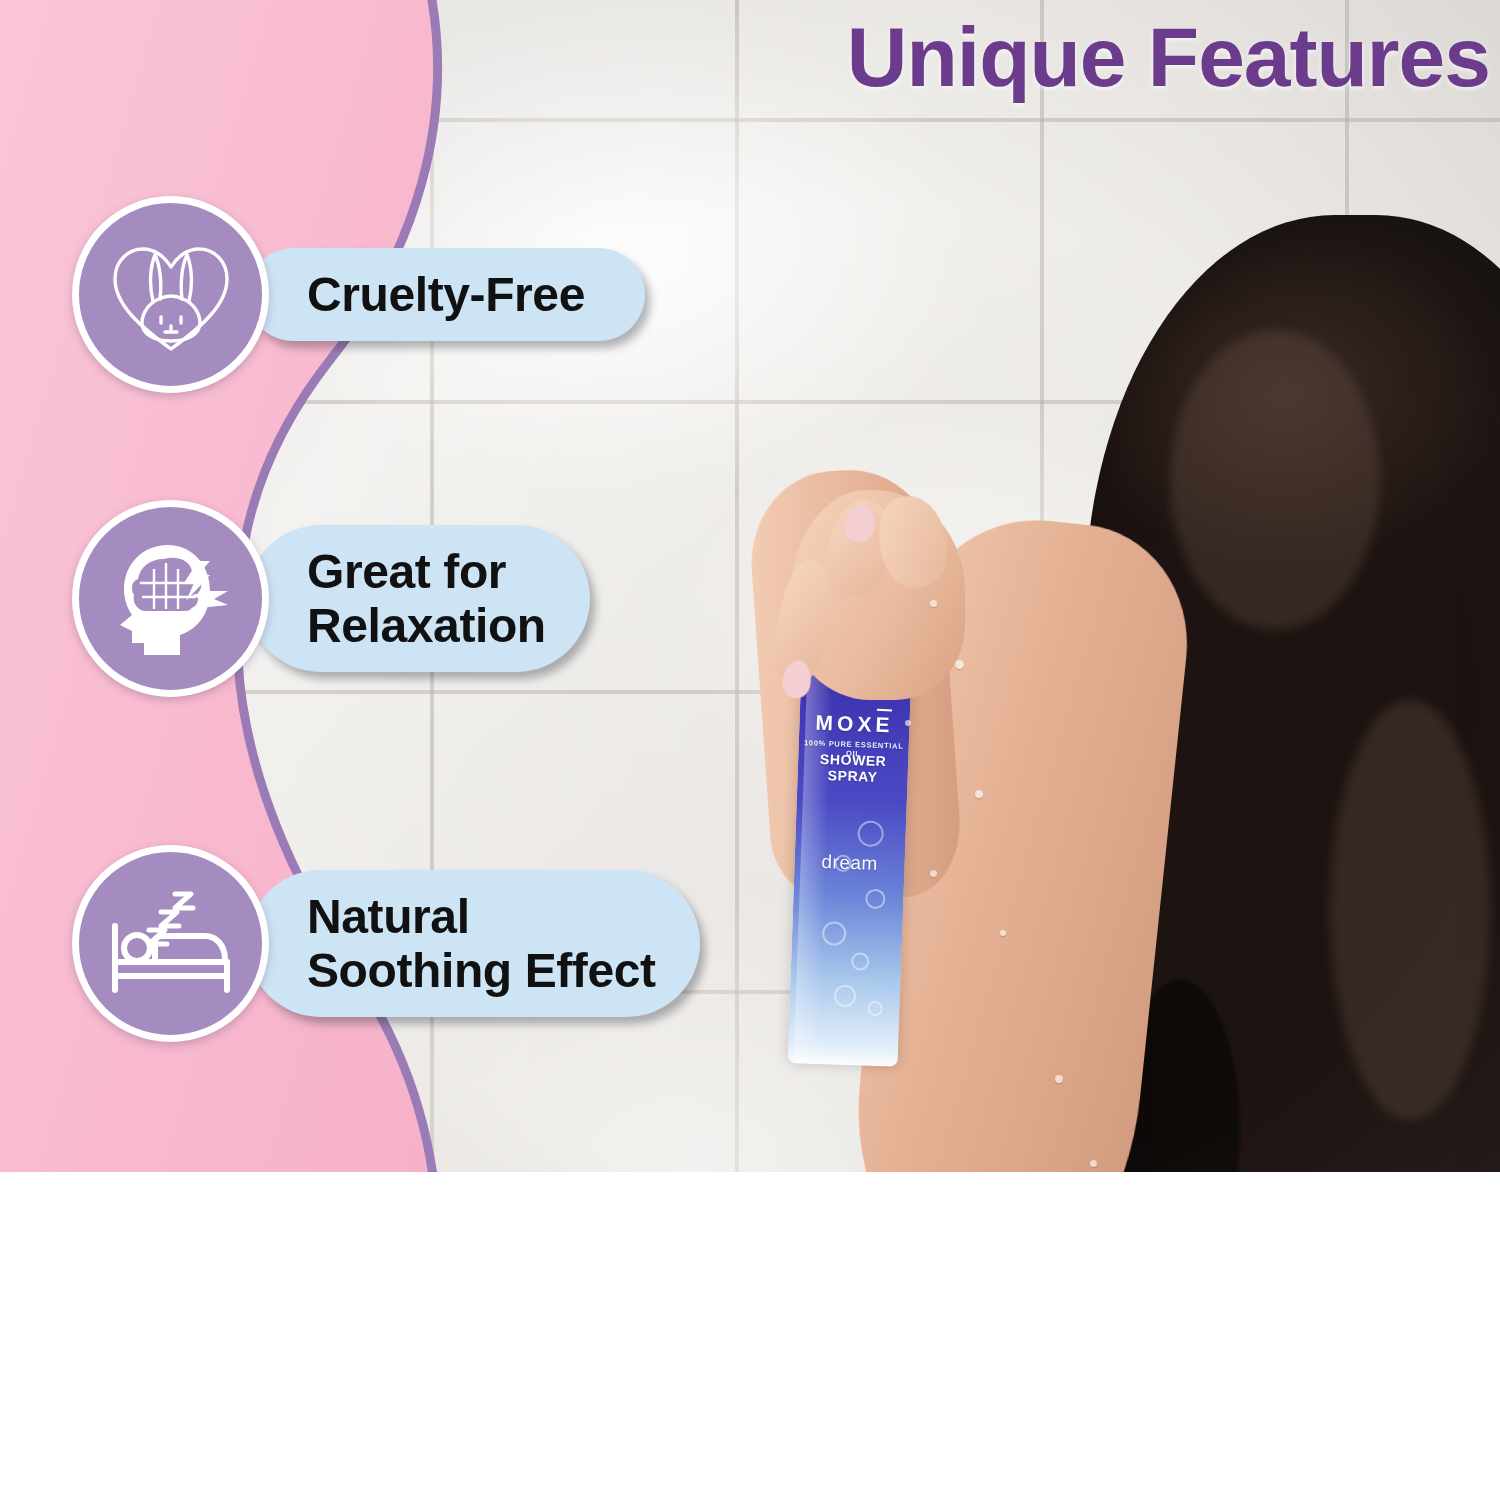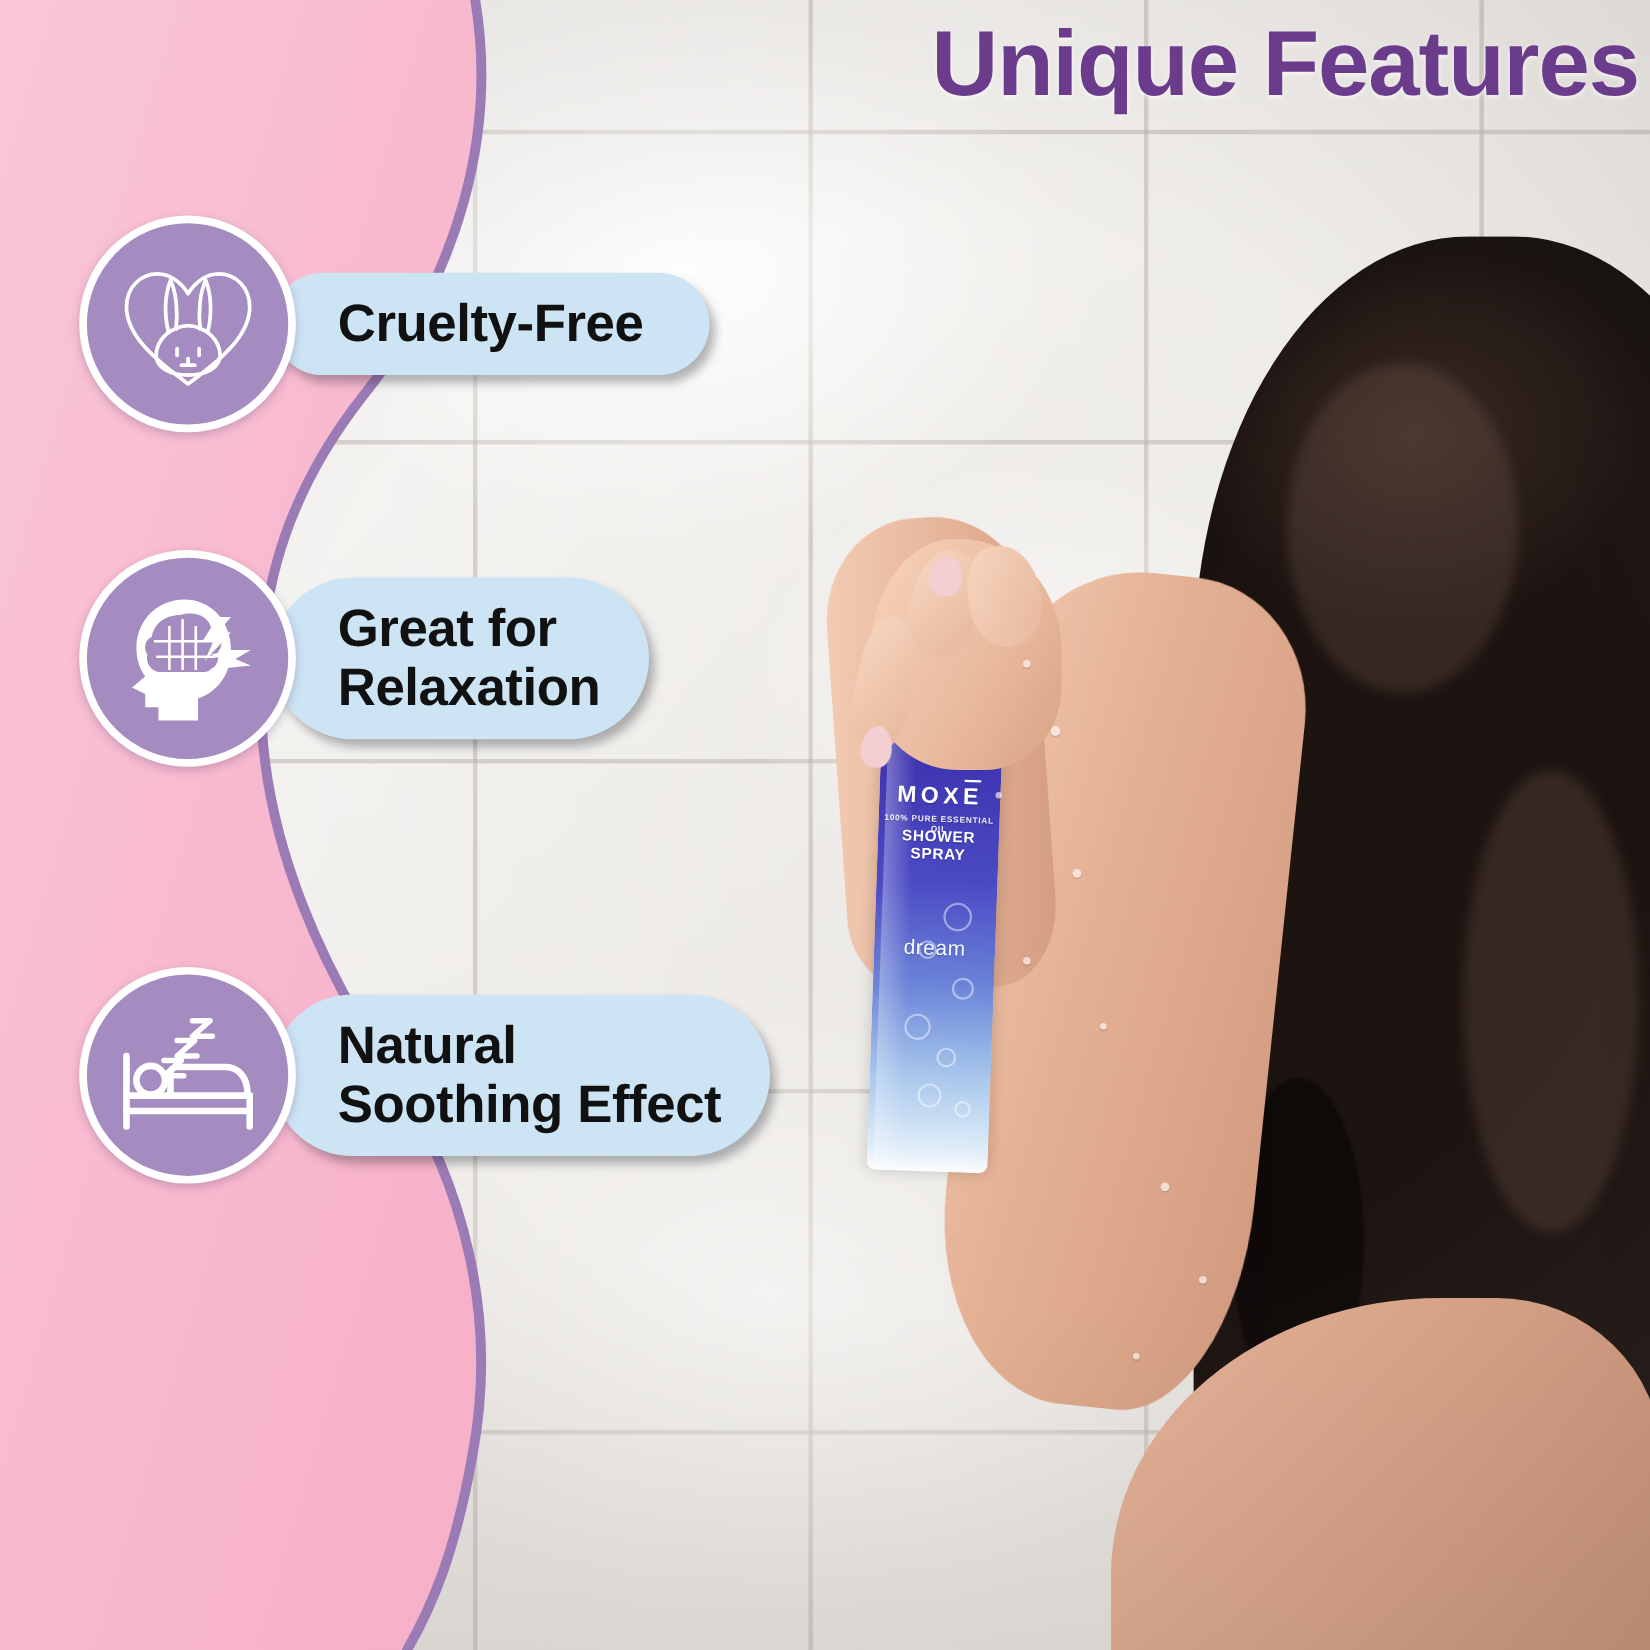--- a/index.html
+++ b/index.html
@@ -1,20 +1,20 @@
 <!DOCTYPE html>
 <html><head>
 <meta charset="utf-8">
 <style>
   html,body{margin:0;padding:0;background:#fff;}
   body{font-family:"Liberation Sans",sans-serif;}
 
   .canvas{
     position:relative;
-    width:1500px;height:1500px;
+    width:1500px;height:1172px;
     overflow:hidden;
     background:#efeeec;
   }
 
   
   .photo{position:absolute;inset:0;overflow:hidden;}
 
   .tile-wall{
     position:absolute;inset:0;
     background:
@@ -207,21 +207,21 @@
     font-size:48px;
     line-height:1.12;
     letter-spacing:-.4px;
     white-space:pre-line;
   }
 
   
   #row-1{left:72px;top:196px;}
   #row-1 .pill{padding-right:60px;}
   #row-2{left:72px;top:500px;}
-  #row-3{left:72px;top:879px;}
+  #row-3{left:72px;top:845px;}
   #row-4{left:72px;top:1178px;}
 </style>
 </head>
 <body>
 
 <div class="canvas">
 
   <div class="photo">
     <div class="tile-wall"></div>
 

